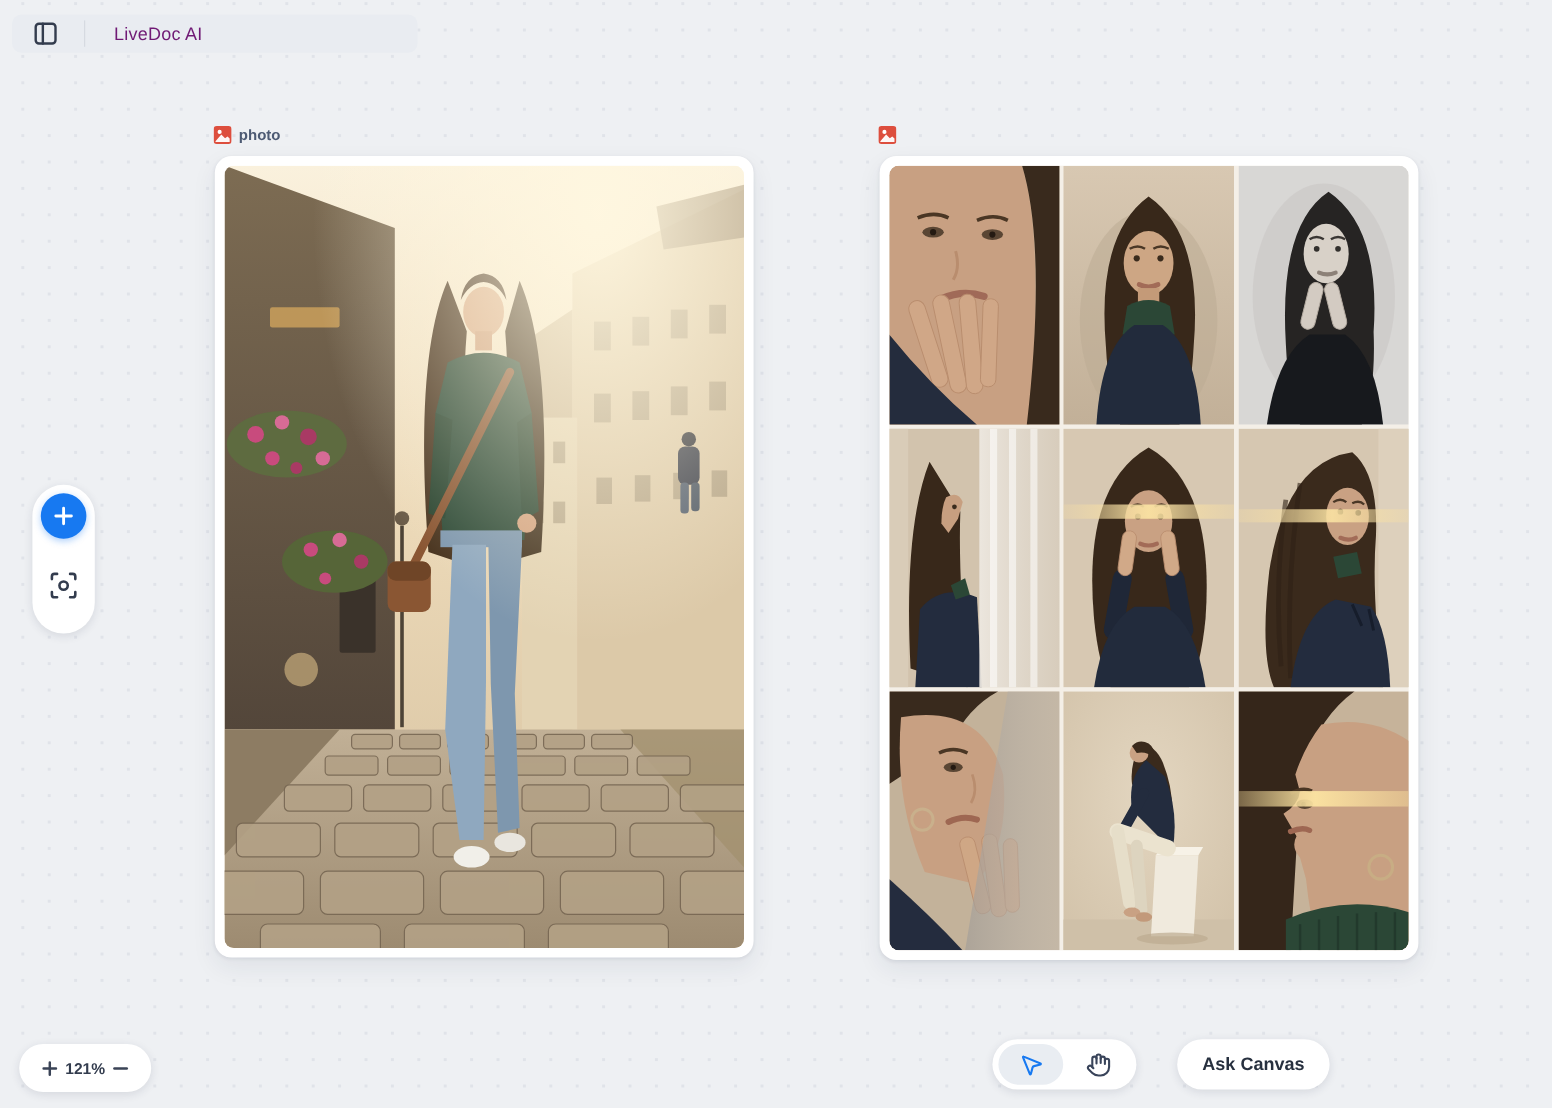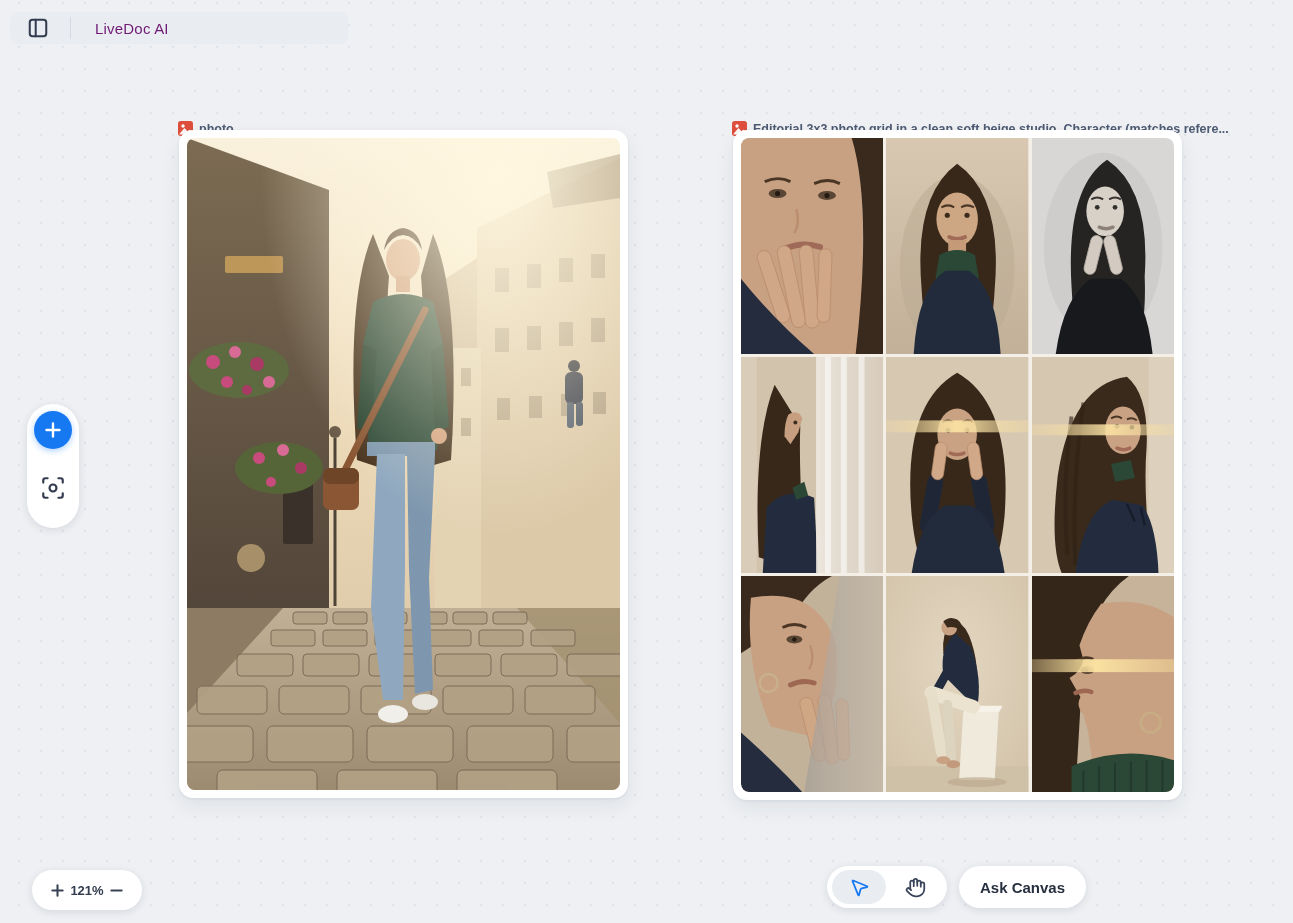--- a/index.html
+++ b/index.html
@@ -22,21 +22,21 @@
   .topbar .icon-btn {
     width:28px; height:28px; display:flex; align-items:center; justify-content:center;
     border:none; background:transparent; cursor:pointer; margin-left:4px;
   }
   .topbar .divider { width:1px; height:22px; background:#d6dae1; margin:0 0 0 18px; }
   .app-title { font-size:15px; font-weight:500; color:#701a75; margin-left:24px; letter-spacing:.2px; }
 
   
   .obj-label {
     position:absolute; display:flex; align-items:center; gap:6px;
-    font-size:12.5px; font-weight:700; color:#4d5a73; cursor:pointer; white-space:nowrap;margin-top:16px;
+    font-size:12.5px; font-weight:700; color:#4d5a73; cursor:pointer; white-space:nowrap;
   }
   .obj-label svg { flex:0 0 auto; }
 
   
   .card {
     position:absolute; background:#ffffff; border-radius:14px; padding:8px;
     box-shadow:0 1px 3px rgba(30,40,70,.08), 0 8px 20px rgba(30,40,70,.07);
   }
   .card-inner { width:100%; height:100%; border-radius:8px; overflow:hidden; position:relative; }
   .photo-card { left:179px; top:130px; width:449px; height:668px; }
@@ -62,42 +62,42 @@
     background:#1779f1; display:flex; align-items:center; justify-content:center;
     box-shadow:0 2px 6px rgba(23,121,241,.35);
   }
   .ghost-btn {
     width:30px; height:30px; border:none; background:transparent; cursor:pointer;
     display:flex; align-items:center; justify-content:center;
   }
 
   
   .zoom-pill {
-    position:absolute; left:32px; top:870px; width:110px; height:40px;
+    position:absolute; left:16px; top:870px; width:110px; height:40px;
     background:#fff; border-radius:20px;
     box-shadow:0 2px 8px rgba(30,40,70,.12);
     display:flex; align-items:center; justify-content:center; gap:5px;
   }
   .zoom-pill button { border:none; background:transparent; cursor:pointer; display:flex; align-items:center; }
   .zoom-level { font-size:13px; font-weight:700; color:#333c4e; }
 
   
   .tools-pill {
     position:absolute; left:827px; top:866px; width:120px; height:42px;
     background:#fff; border-radius:21px;
     box-shadow:0 2px 8px rgba(30,40,70,.12);
     display:flex; align-items:center; padding:0 5px; gap:2px;
   }
   .tool-btn {
     flex:1; height:34px; border:none; background:transparent; border-radius:17px;
     display:flex; align-items:center; justify-content:center; cursor:pointer;
   }
   .tool-btn.active { background:#e9edf2; }
   .ask-pill {
-    position:absolute; left:959px; top:866px; width:127px; height:42px;
+    position:absolute; left:981px; top:866px; width:127px; height:42px;
     background:#fff; border-radius:21px; border:none; cursor:pointer;
     box-shadow:0 2px 8px rgba(30,40,70,.12);
     font-family:"Liberation Sans", sans-serif;
     font-size:15px; font-weight:700; color:#27303f;
     display:flex; align-items:center; justify-content:center;
   }
 </style>
 </head>
 <body>
 
@@ -258,21 +258,20 @@
     </svg>
   </div>
 </div>
 
 <div class="obj-label" style="left:732px; top:105px;">
   <svg width="15" height="15" viewBox="0 0 14 14">
     <rect width="14" height="14" rx="2.5" fill="#dd4e3d"></rect>
     <circle cx="4.7" cy="4.6" r="1.6" fill="#ffffff"></circle>
     <path d="M1.5 11.8 L6 6.6 L8.9 9.6 L10.8 8.1 L12.5 9.8 V12.5 H1.5 Z" fill="#ffffff" opacity="0.95"></path>
   </svg>
-  <span>Editorial 3x3 photo grid in a clean soft beige studio. Character (matches refere...</span>
 </div>
 
 <div class="card grid-card" aria-label="3x3 editorial portrait grid of the same dark-haired woman in a navy shirt against a soft beige studio backdrop; one black-and-white frame, light streaks across eyes in several frames, seated full-body pose on a white cube in the center bottom">
   <div class="card-inner">
     <div class="grid3">
 
       <div class="cell">
         <svg viewBox="0 0 144 218" preserveAspectRatio="none">
           <rect width="144" height="218" fill="#c7b096"></rect>
           <path d="M0 0 H112 Q131 60 118 218 H0 Z" fill="#c8a082"></path>

